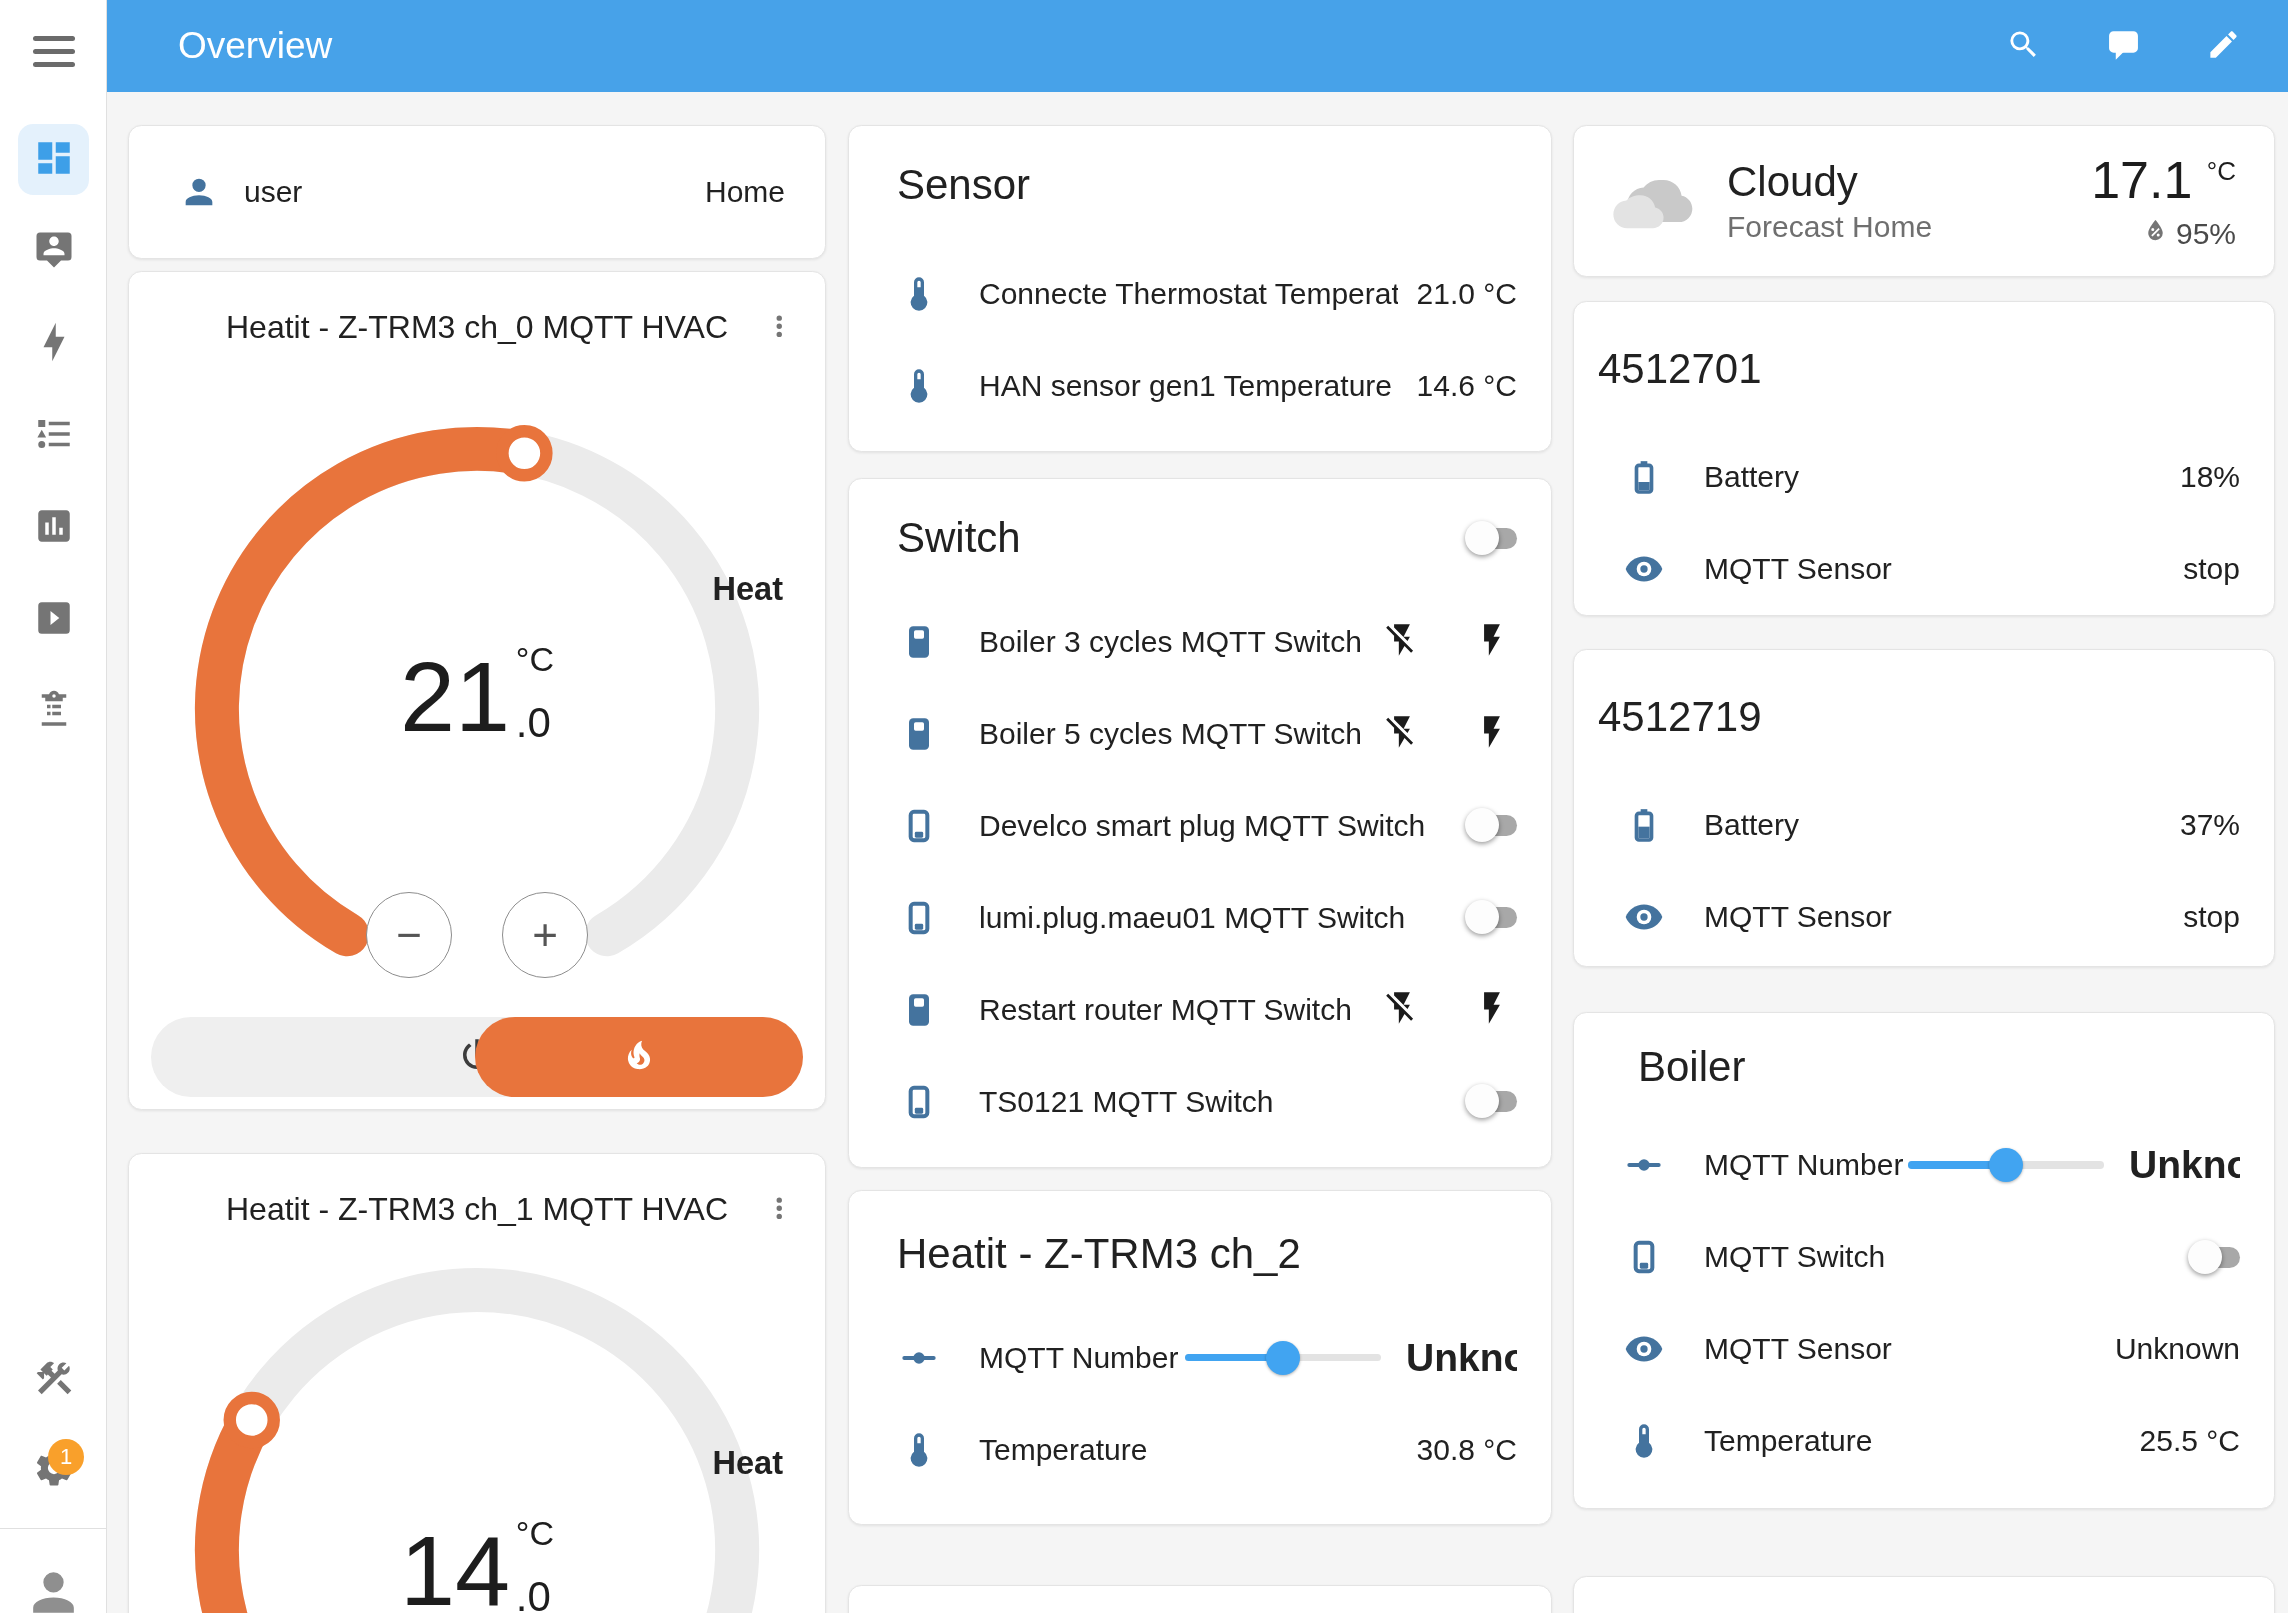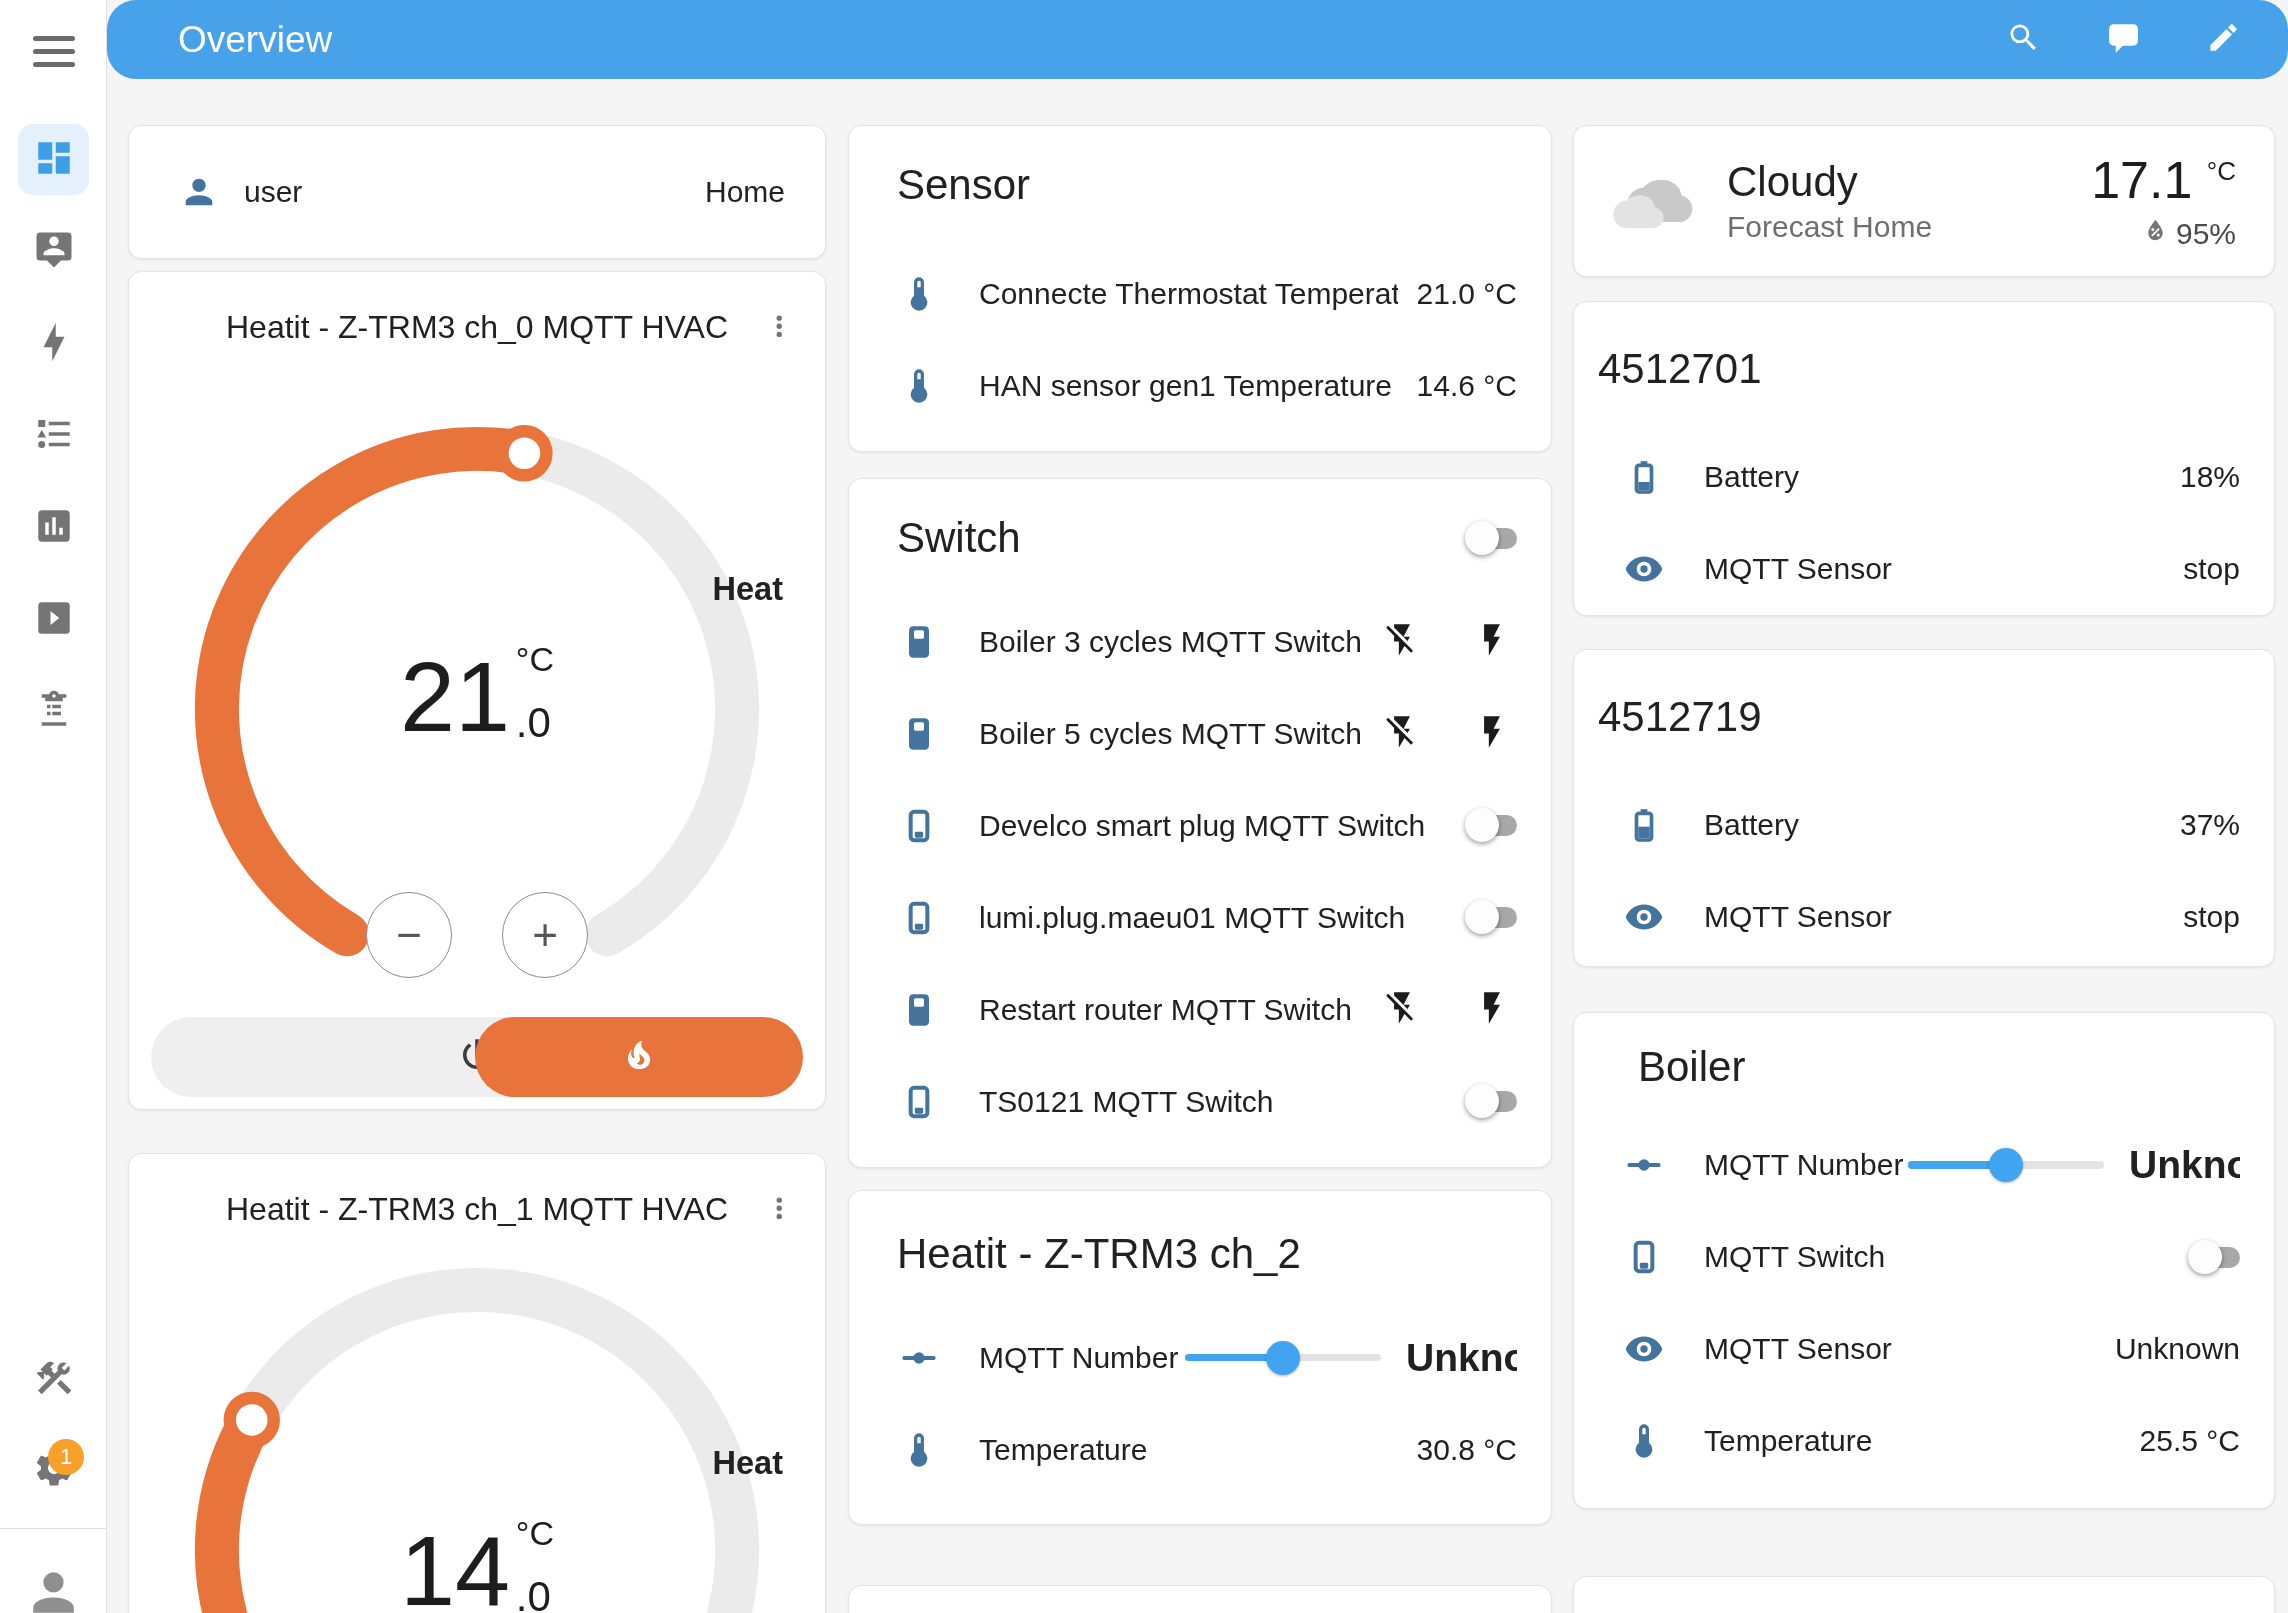--- a/index.html
+++ b/index.html
@@ -1,21 +1,21 @@
 <!DOCTYPE html>
 <html><head>
 <meta charset="utf-8">
 <style>
   * { margin:0; padding:0; box-sizing:border-box; }
   html,body { width:2288px; height:1614px; overflow:hidden;
     font-family:"Liberation Sans", sans-serif; background:#f5f5f5; color:#212121; }
 
   
-  .topbar { position:absolute; left:107px; top:0; right:0; height:79px;
-    background:#47a2e9; display:flex; align-items:center; z-index:5;border-radius:29px; }
+  .topbar { position:absolute; left:107px; top:0; right:0; height:92px;
+    background:#47a2e9; display:flex; align-items:center; z-index:5; }
   .topbar-title { color:#fff; font-size:37px; margin-left:71px; font-weight:400; }
   .topbar-icons { margin-left:auto; margin-right:38px; display:flex; gap:46px; }
   .tb-btn { width:54px; height:54px; display:flex; align-items:center; justify-content:center; cursor:pointer; }
   .tb-btn svg { width:35px; height:35px; fill:#fff; }
 
   
   .sidebar { position:absolute; left:0; top:0; width:107px; height:1614px;
     background:#fff; border-right:1px solid #e0e0e0; z-index:6; }
   .hamburger { position:absolute; top:32.5px; left:32.5px; width:42px; height:38px;
     display:flex; flex-direction:column; justify-content:space-between; padding:3.8px 0; cursor:pointer; }

